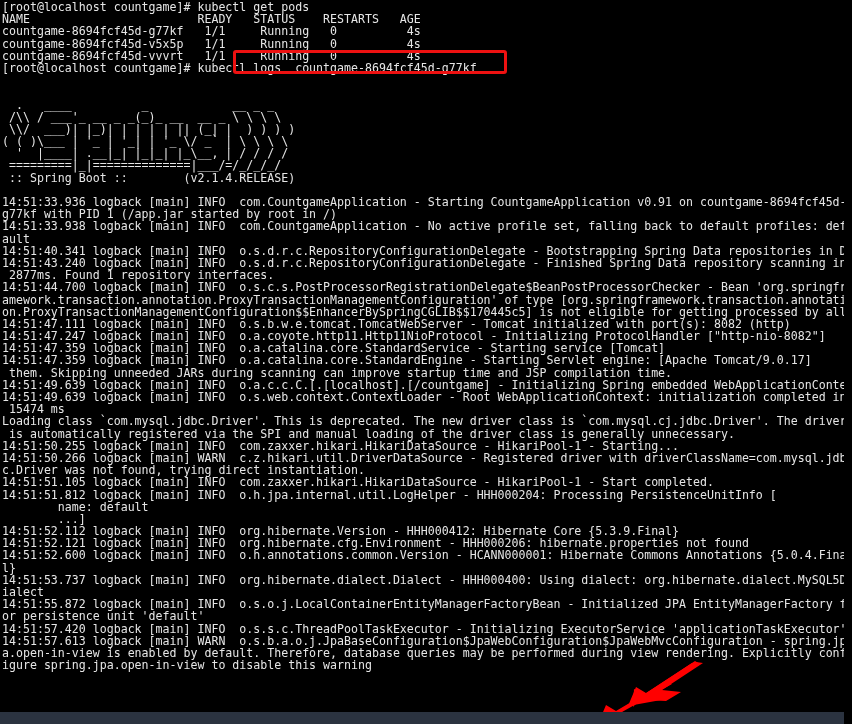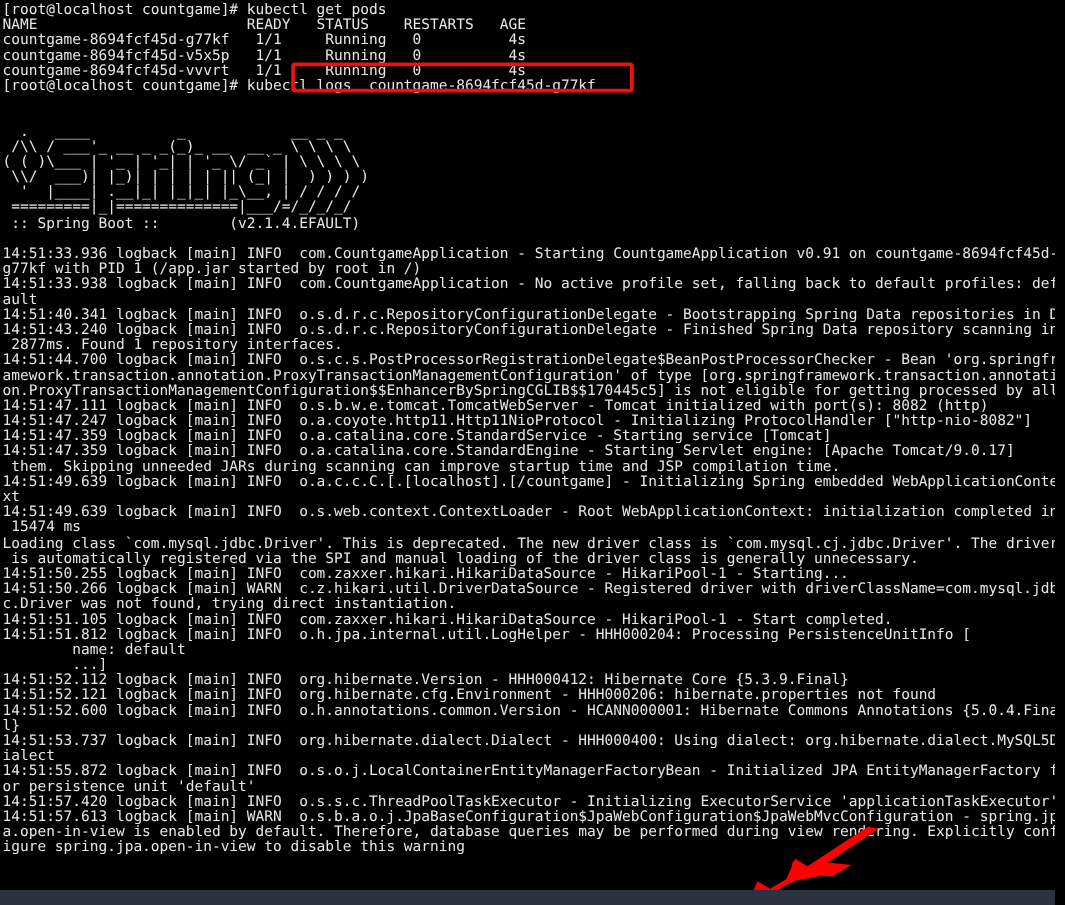--- a/index.html
+++ b/index.html
@@ -94,43 +94,42 @@
       <span class="line">[root@localhost countgame]# kubectl get pods</span>
       <span class="line">NAME                        READY   STATUS    RESTARTS   AGE</span>
       <span class="line">countgame-8694fcf45d-g77kf   1/1     Running   0          4s</span>
       <span class="line">countgame-8694fcf45d-v5x5p   1/1     Running   0          4s</span>
       <span class="line">countgame-8694fcf45d-vvvrt   1/1     Running   0          4s</span>
       <span class="line">[root@localhost countgame]# kubectl logs  countgame-8694fcf45d-g77kf</span>
       <span class="blank"></span>
       <span class="blank"></span>
       <span class="line">  .   ____          _            __ _ _</span>
       <span class="line"> /\\ / ___'_ __ _ _(_)_ __  __ _ \ \ \ \</span>
+      <span class="line"> \\/  ___)| |_)| | | | | || (_| |  ) ) ) )</span>
       <span class="line">( ( )\___ | '_ | '_| | '_ \/ _` | \ \ \ \</span>
-      <span class="line"> \\/  ___)| |_)| | | | | || (_| |  ) ) ) )</span>
       <span class="line">  '  |____| .__|_| |_|_| |_\__, | / / / /</span>
       <span class="line"> =========|_|==============|___/=/_/_/_/</span>
-      <span class="line"> :: Spring Boot ::        (v2.1.4.EFAULT)</span>
+      <span class="line"> :: Spring Boot ::        (v2.1.4.RELEASE)</span>
       <span class="blank"></span>
       <span class="line">14:51:33.936 logback [main] INFO  com.CountgameApplication - Starting CountgameApplication v0.91 on countgame-8694fcf45d-</span>
       <span class="line">g77kf with PID 1 (/app.jar started by root in /)</span>
       <span class="line">14:51:33.938 logback [main] INFO  com.CountgameApplication - No active profile set, falling back to default profiles: def</span>
       <span class="line">ault</span>
       <span class="line">14:51:40.341 logback [main] INFO  o.s.d.r.c.RepositoryConfigurationDelegate - Bootstrapping Spring Data repositories in D</span>
       <span class="line">14:51:43.240 logback [main] INFO  o.s.d.r.c.RepositoryConfigurationDelegate - Finished Spring Data repository scanning in</span>
       <span class="line"> 2877ms. Found 1 repository interfaces.</span>
       <span class="line">14:51:44.700 logback [main] INFO  o.s.c.s.PostProcessorRegistrationDelegate$BeanPostProcessorChecker - Bean 'org.springfr</span>
       <span class="line">amework.transaction.annotation.ProxyTransactionManagementConfiguration' of type [org.springframework.transaction.annotati</span>
       <span class="line">on.ProxyTransactionManagementConfiguration$$EnhancerBySpringCGLIB$$170445c5] is not eligible for getting processed by all</span>
       <span class="line">14:51:47.111 logback [main] INFO  o.s.b.w.e.tomcat.TomcatWebServer - Tomcat initialized with port(s): 8082 (http)</span>
       <span class="line">14:51:47.247 logback [main] INFO  o.a.coyote.http11.Http11NioProtocol - Initializing ProtocolHandler ["http-nio-8082"]</span>
       <span class="line">14:51:47.359 logback [main] INFO  o.a.catalina.core.StandardService - Starting service [Tomcat]</span>
       <span class="line">14:51:47.359 logback [main] INFO  o.a.catalina.core.StandardEngine - Starting Servlet engine: [Apache Tomcat/9.0.17]</span>
       <span class="line"> them. Skipping unneeded JARs during scanning can improve startup time and JSP compilation time.</span>
       <span class="line">14:51:49.639 logback [main] INFO  o.a.c.c.C.[.[localhost].[/countgame] - Initializing Spring embedded WebApplicationConte</span>
-      <span class="line">xt</span>
       <span class="line">14:51:49.639 logback [main] INFO  o.s.web.context.ContextLoader - Root WebApplicationContext: initialization completed in</span>
       <span class="line"> 15474 ms</span>
       <span class="line">Loading class `com.mysql.jdbc.Driver'. This is deprecated. The new driver class is `com.mysql.cj.jdbc.Driver'. The driver</span>
       <span class="line"> is automatically registered via the SPI and manual loading of the driver class is generally unnecessary.</span>
       <span class="line">14:51:50.255 logback [main] INFO  com.zaxxer.hikari.HikariDataSource - HikariPool-1 - Starting...</span>
       <span class="line">14:51:50.266 logback [main] WARN  c.z.hikari.util.DriverDataSource - Registered driver with driverClassName=com.mysql.jdb</span>
       <span class="line">c.Driver was not found, trying direct instantiation.</span>
       <span class="line">14:51:51.105 logback [main] INFO  com.zaxxer.hikari.HikariDataSource - HikariPool-1 - Start completed.</span>
       <span class="line">14:51:51.812 logback [main] INFO  o.h.jpa.internal.util.LogHelper - HHH000204: Processing PersistenceUnitInfo [</span>
       <span class="line">        name: default</span>

